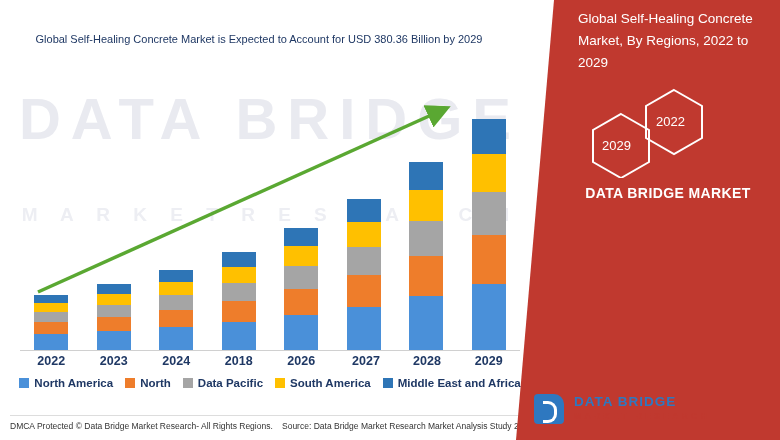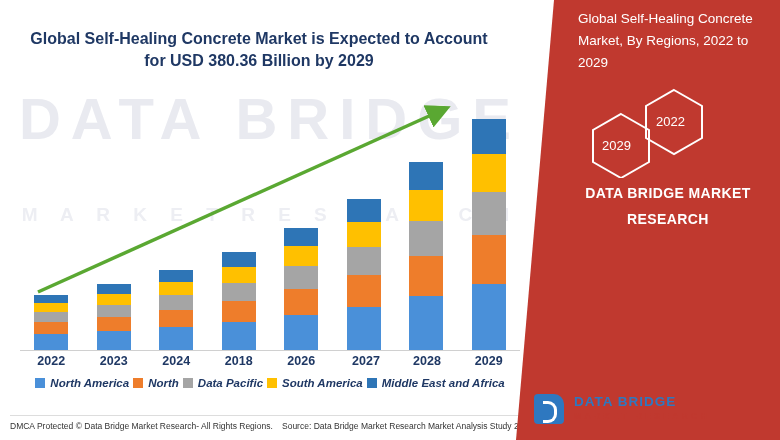--- a/index.html
+++ b/index.html
@@ -6,32 +6,32 @@
   body{width:780px;height:440px;background:#ffffff;font-family:"Liberation Sans",sans-serif;overflow:hidden;position:relative;}
 
   
   #left-panel{position:absolute;left:0;top:0;width:540px;height:440px;background:#ffffff;overflow:hidden;}
 
   
   #watermark{position:absolute;left:0;top:90px;width:540px;text-align:center;pointer-events:none;}
   #watermark .wm1{font-size:58px;letter-spacing:10px;color:#e9eaf0;font-weight:bold;line-height:58px;}
   #watermark .wm2{font-size:19px;letter-spacing:9px;color:#edeef3;font-weight:bold;margin-top:56px;}
 
-  #chart-title{position:absolute;left:24px;top:28px;width:470px;text-align:center;color:#1f3864;font-size:16px;font-weight:bold;line-height:22px;}
+  #chart-title{position:absolute;left:24px;top:28px;width:470px;text-align:center;color:#1f3864;font-size:11px;font-weight:normal;line-height:22px;}
 
   #plot{position:absolute;left:20px;top:100px;width:500px;height:250px;}
   .bar-group{position:absolute;bottom:0;width:34px;}
   .seg{width:100%;}
 
   #axis-line{position:absolute;left:20px;top:350px;width:500px;height:1px;background:#d0d0d0;}
 
   #x-labels{position:absolute;left:20px;top:354px;width:500px;height:20px;}
   .xlab{position:absolute;width:60px;text-align:center;font-size:12.5px;font-weight:bold;color:#1f3864;}
 
-  #legend{position:absolute;left:14px;top:377px;width:512px;display:flex;justify-content:center;align-items:center;gap:4px;font-style:italic;}
+  #legend{position:absolute;left:14px;top:377px;width:512px;display:flex;justify-content:center;align-items:center;gap:12px;}
   .leg-item{display:flex;align-items:center;gap:5px;}
   .leg-sw{width:10px;height:10px;}
   .leg-tx{font-size:11.5px;color:#1f3864;font-weight:bold;white-space:nowrap;}
 
   #arrow-svg{position:absolute;left:20px;top:95px;width:470px;height:220px;pointer-events:none;}
 
   #footer{position:absolute;left:0;top:415px;width:540px;height:25px;}
   #footer-line{position:absolute;left:10px;top:0;width:520px;height:1px;background:#dddddd;}
   #dmca{position:absolute;left:10px;top:6px;font-size:8.5px;color:#333;}
   #source{position:absolute;left:282px;top:6px;font-size:8.5px;color:#333;}
@@ -183,21 +183,20 @@
     <svg width="190" height="90" viewBox="0 0 190 90">
       <polygon points="98,2 126,18 126,50 98,66 70,50 70,18" fill="none" stroke="#ffffff" stroke-width="2"></polygon>
       <polygon points="45,26 73,42 73,74 45,90 17,74 17,42" fill="none" stroke="#ffffff" stroke-width="2"></polygon>
     </svg>
     <div class="hexlabel" style="left:26px;top:50px;">2029</div>
     <div class="hexlabel" style="left:80px;top:26px;">2022</div>
   </div>
 
   <div id="brand">
     <div>DATA BRIDGE MARKET</div>
-    <div>RESEARCH</div>
   </div>
 </div>
 
 <div id="db-logo">
   <div id="db-mark"></div>
   <div id="db-text">
     <div class="l1">DATA BRIDGE</div>
     <div class="l2">MARKET RESEARCH</div>
   </div>
 </div>

